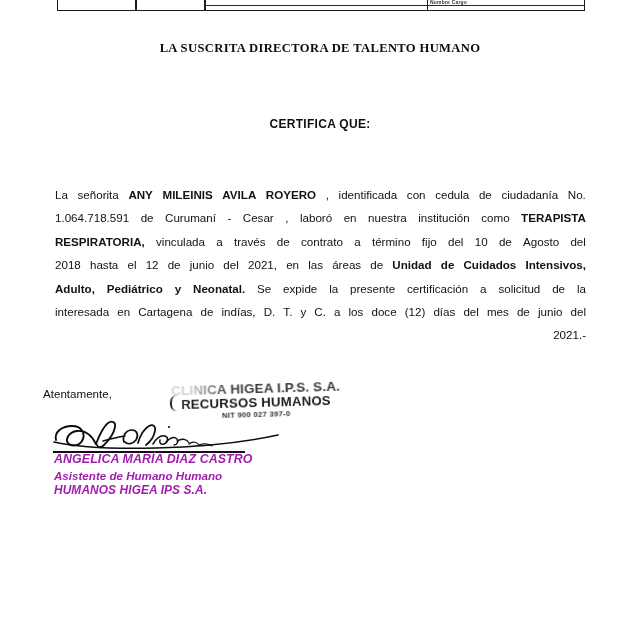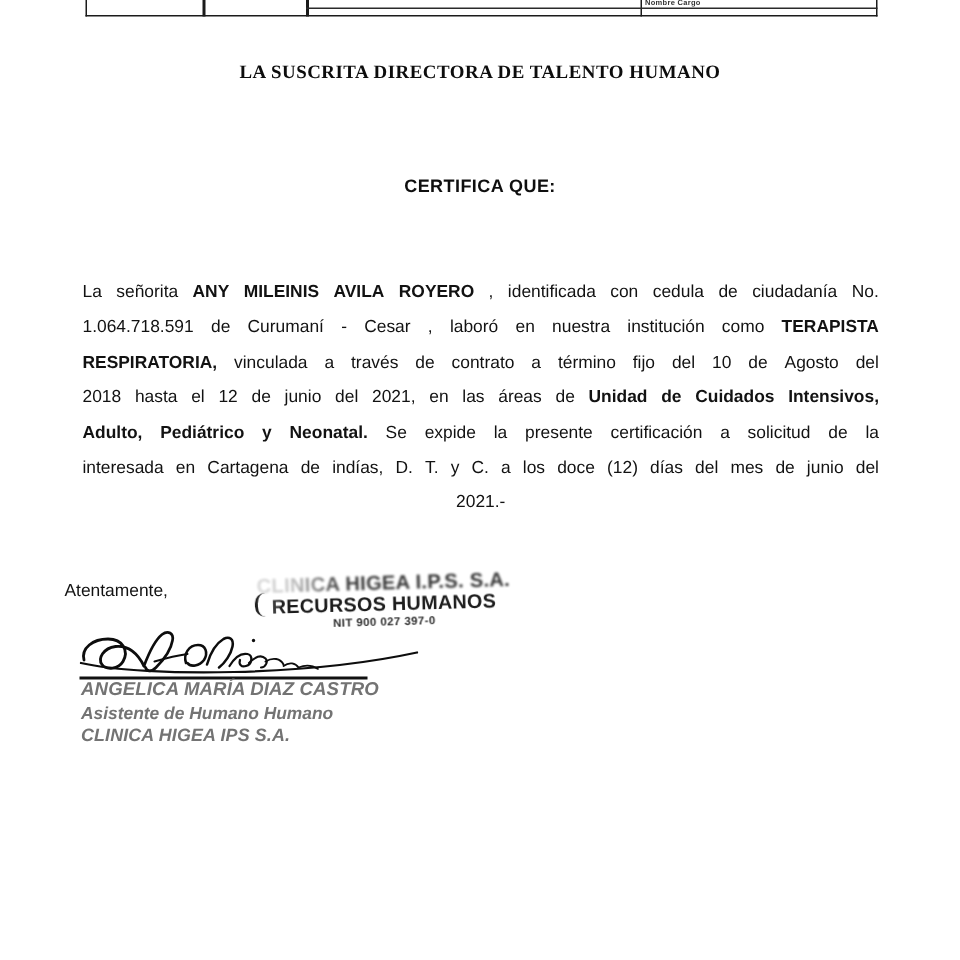--- a/index.html
+++ b/index.html
@@ -123,21 +123,21 @@
   }
   .body-line {
     display: flex;
     width: 100%;
     white-space: pre;
   }
   .body-line.justify {
     justify-content: space-between;
   }
   .body-line.left {
-    justify-content: center;
+    justify-content: flex-end;
   }
   .body-line .seg { white-space: pre; }
   .bold { font-weight: bold; }
 
   
   .atentamente {
     position: absolute;
     top: 387px;
     left: 43px;
     font-size: 11.6px;
@@ -216,21 +216,21 @@
     width: 192px;
     height: 1.7px;
     background: #111;
   }
 
   .signer {
     position: absolute;
     left: 54px;
     top: 452px;
     font-style: italic;
-    color: #737373;
+    color: #a21caf;
   }
   .signer-name {
     font-weight: bold;
     font-size: 12.4px;
     letter-spacing: 0.1px;
     line-height: 15.5px;
   }
   .signer-role {
     font-weight: bold;
     font-size: 11.6px;
@@ -295,16 +295,16 @@
       <path d="M8,24 C30,29 70,31 110,30 C150,29 195,25 232,17" stroke-width="1.5"></path>
       <circle cx="123" cy="9" r="1.1" fill="#0d0d0d" stroke="none"></circle>
     </g>
   </svg>
 
   <div class="sig-rule"></div>
 
   <div class="signer">
     <div class="signer-name">ANGELICA MARÍA DIAZ CASTRO</div>
     <div class="signer-role">Asistente de Humano Humano</div>
-    <div class="signer-org">CLINICA HIGEA IPS S.A.</div>
+    <div class="signer-org">HUMANOS HIGEA IPS S.A.</div>
   </div>
 
 </div>
 
 </body></html>

